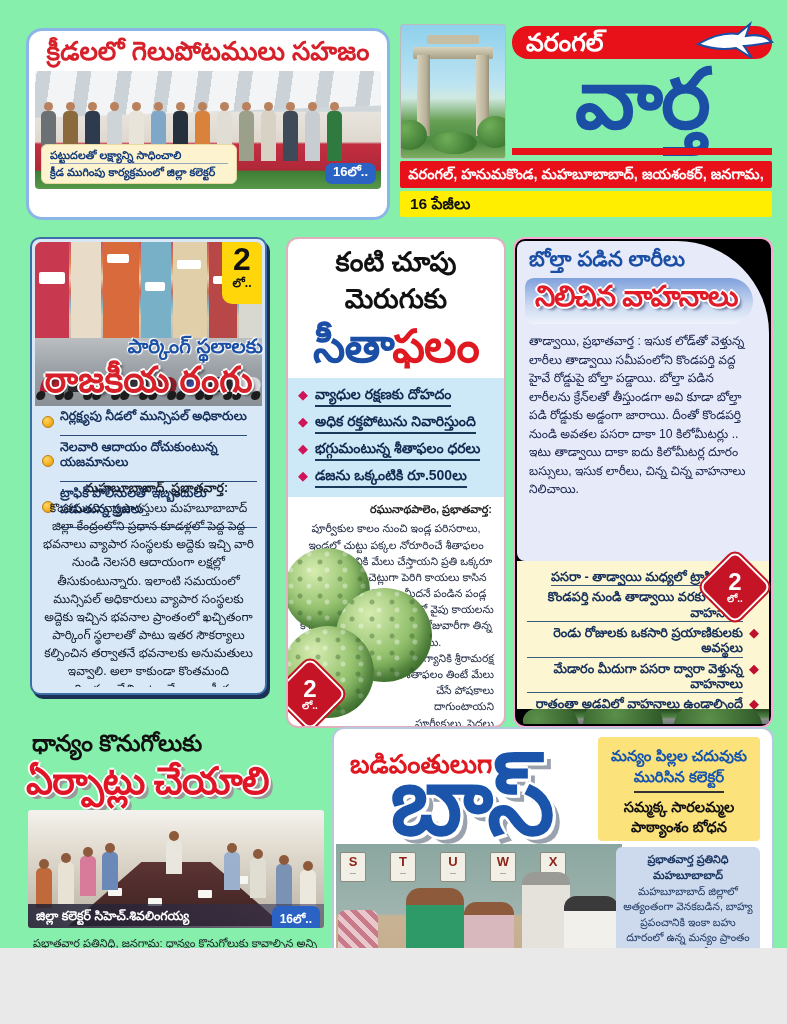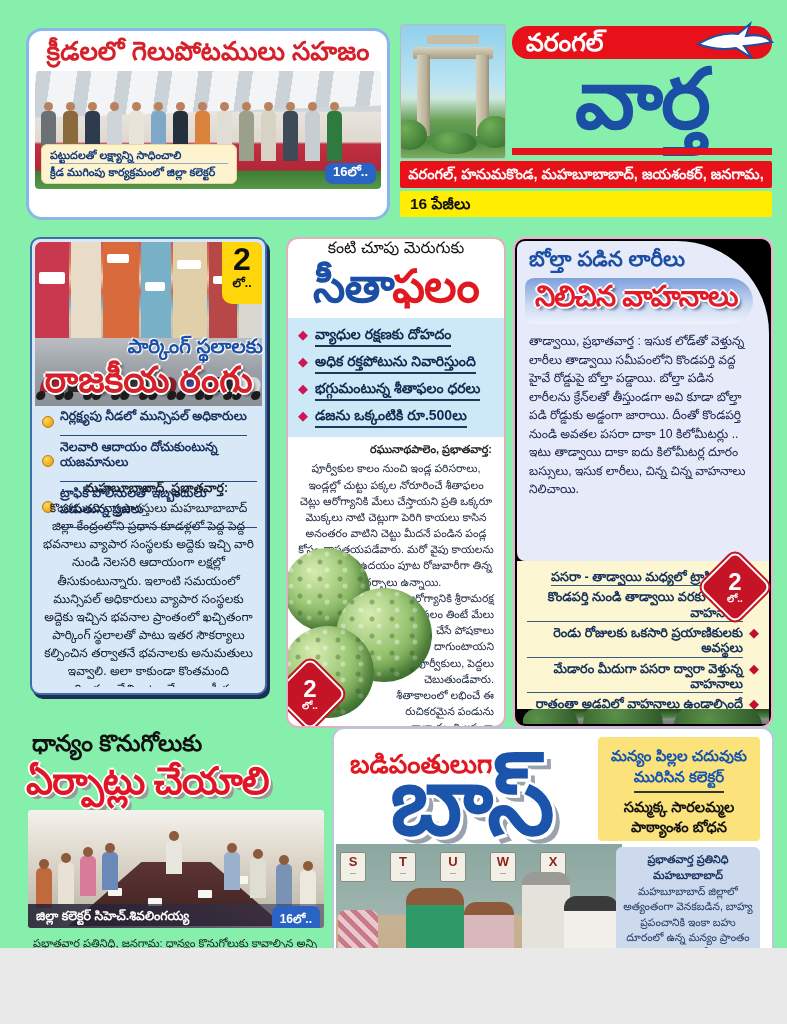--- a/index.html
+++ b/index.html
@@ -52,21 +52,21 @@
     text-shadow:2px 0 0 #fff,-2px 0 0 #fff,0 2px 0 #fff,0 -2px 0 #fff,3px 3px 3px rgba(30,30,30,.55);}
   .pk-bullets{position:absolute;top:170px;left:10px;right:8px;}
   .bullet-row{display:flex;align-items:baseline;gap:6px;margin-bottom:4px;}
   .dot{width:12px;height:12px;border-radius:50%;background:radial-gradient(circle at 35% 30%,#ffd75e,#f0a818 70%);border:1.5px solid #b87d10;flex:0 0 auto;align-self:center;}
   .bullet-row .t{color:#16305c;font-weight:700;font-size:12.5px;border-bottom:1.5px solid #2a4a78;padding-bottom:10px;line-height:1.25;}
   .pk-date{position:absolute;top:242px;left:0;right:0;text-align:center;font-weight:700;font-size:12.5px;color:#18202c;margin-left:16px;}
   .pk-body{position:absolute;top:260px;left:10px;right:10px;bottom:6px;text-align:center;font-size:12.1px;line-height:1.5;color:#101828;overflow:hidden;}
 
   
   .box-sita{left:286px;top:237px;width:220px;height:491px;background:#fff;border:2px solid #dfb0bd;border-radius:12px;overflow:hidden;}
-  .st-kicker{text-align:center;color:#111;font-weight:400;font-size:16px;}
+  .st-kicker{margin-top:8px;text-align:center;color:#111;font-weight:700;font-size:27px;}
   .st-headline{text-align:center;font-weight:800;font-size:46px;line-height:1.1;margin-top:0px;letter-spacing:-1px;}
   .st-headline .b{color:#1b4fa5;} .st-headline .r{color:#e01820;}
   .st-band{background:#cde9f7;margin-top:6px;padding:7px 10px 4px;}
   .st-bullet{display:flex;align-items:baseline;gap:7px;margin-bottom:5px;}
   .dmark{color:#d01458;font-size:13px;flex:0 0 auto;}
   .st-bullet .t{color:#11294f;font-weight:800;font-size:14px;border-bottom:2px solid #1a3a5a;padding-bottom:2px;line-height:1.3;}
   .st-date{text-align:right;padding:6px 12px 0;font-weight:700;font-size:11px;color:#222;}
   .st-body{position:relative;padding:2px 10px 0;font-size:10.8px;line-height:1.5;color:#17223c;text-align:center;}
   .st-body2{text-align:right;padding:0 10px 0 98px;font-size:10.8px;line-height:1.5;color:#17223c;}
   .apples{position:absolute;left:-6px;bottom:-4px;width:150px;height:200px;}

